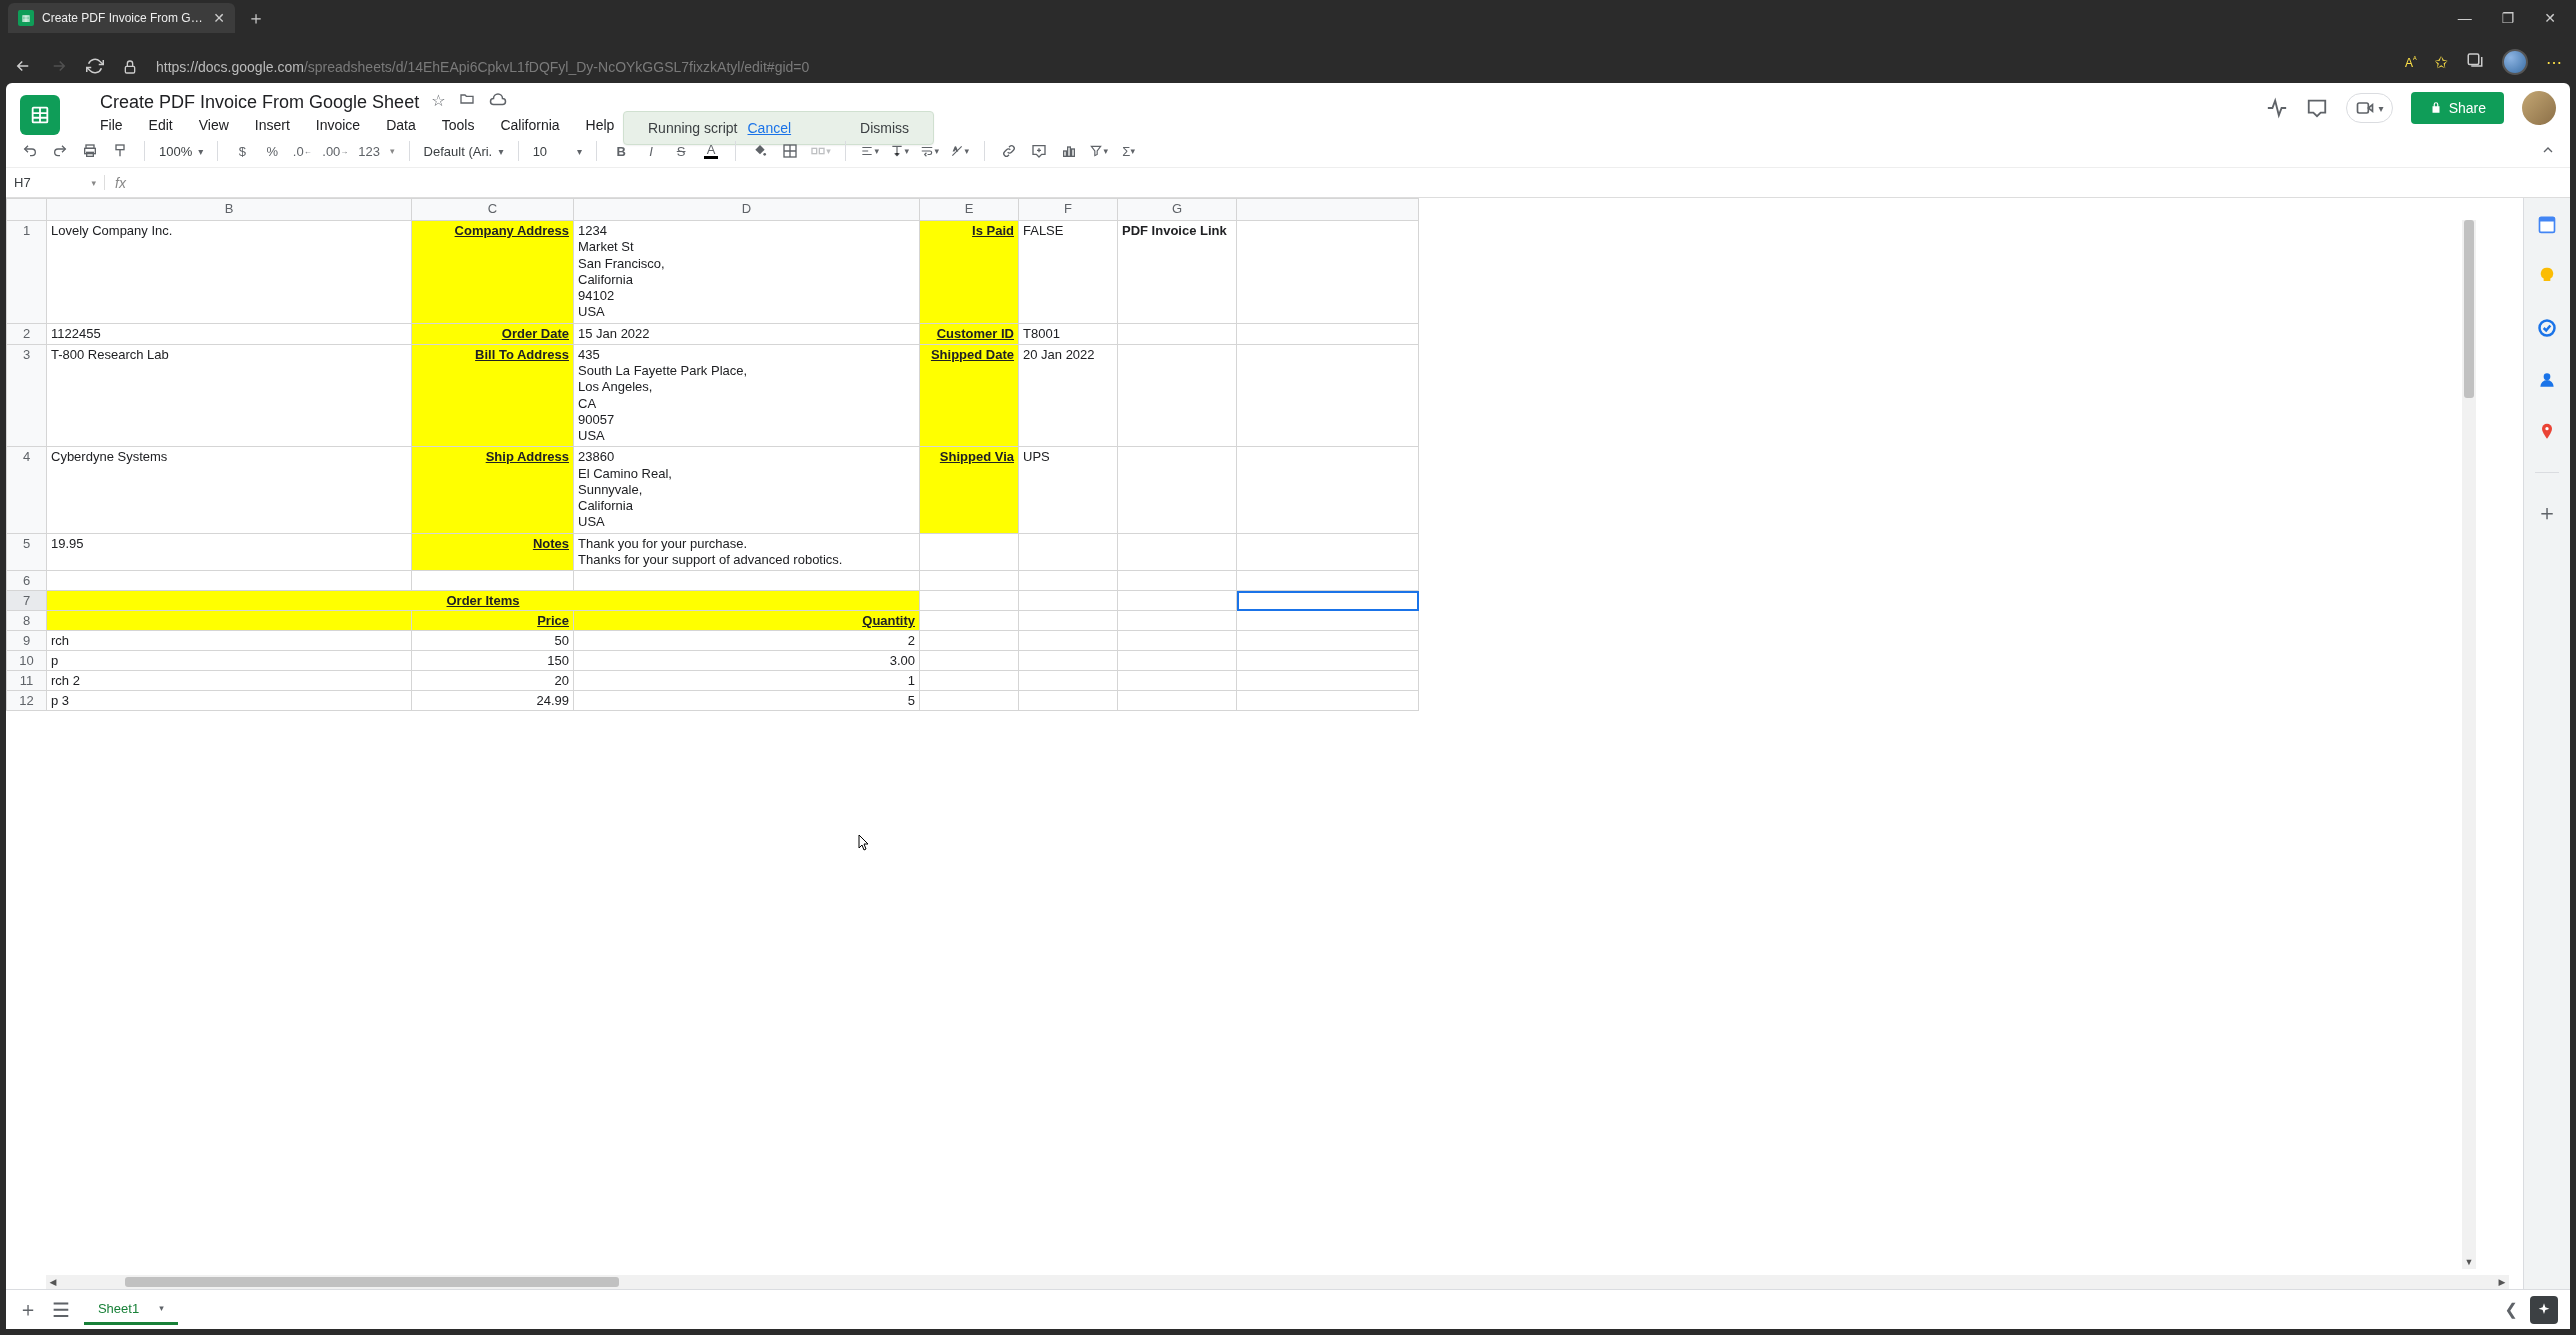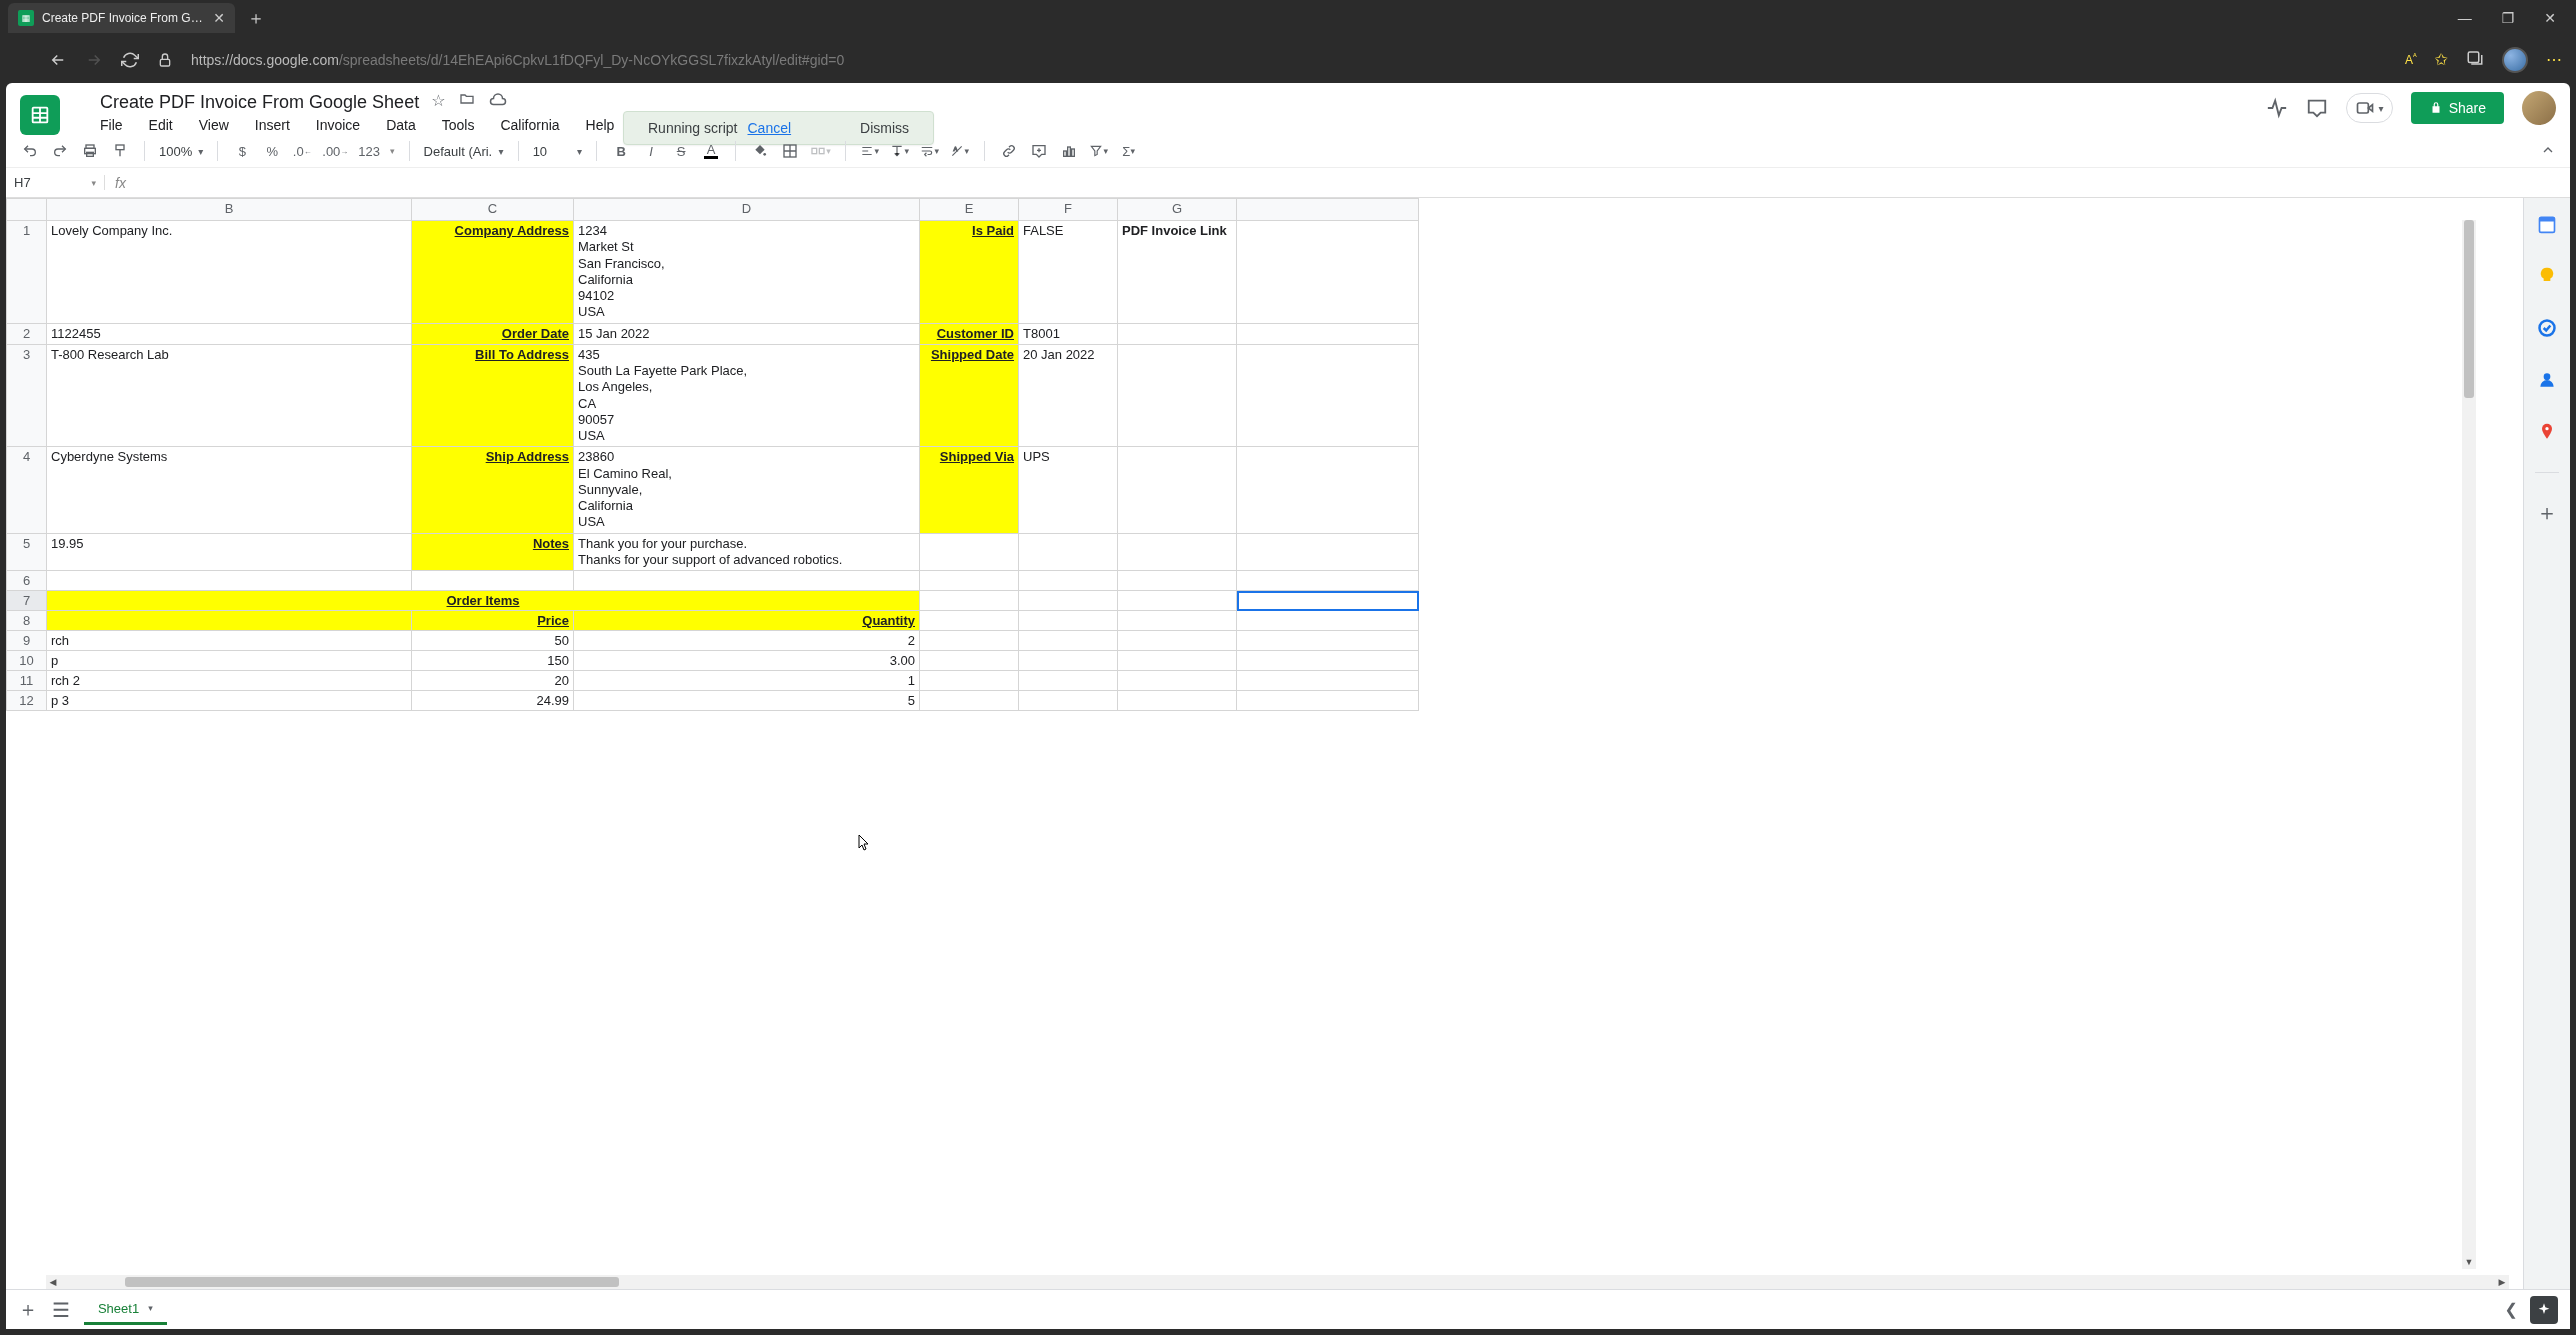--- a/index.html
+++ b/index.html
@@ -9,21 +9,21 @@
   .browser-chrome { background: #2b2b2b; color: #ddd; }
   .tab-bar { display: flex; align-items: center; height: 36px; padding-left: 8px; }
   .tab { background: #3c3c3c; display:flex; align-items:center; gap:8px; padding:6px 10px; border-radius:6px 6px 0 0; width:227px; height:30px; font-size:12px; }
   .tab .favicon { width:16px; height:16px; background:#0f9d58; display:flex; align-items:center; justify-content:center; color:#fff; font-size:9px; border-radius:2px; }
   .tab .title { flex:1; white-space:nowrap; overflow:hidden; text-overflow:ellipsis; color:#eee; }
   .tab .close { color:#ccc; font-size:14px; }
   .new-tab { color:#ccc; font-size:18px; margin-left:12px; }
   .win-controls { margin-left:auto; display:flex; gap:30px; padding-right:20px; color:#ccc; }
   .win-controls span { font-size:14px; }
 
-  .addr-bar { display:flex; align-items:center; gap:18px; padding:8px 14px; height:47px;margin-left:35px; }
+  .addr-bar { display:flex; align-items:flex-end; gap:18px; padding:8px 14px; height:47px; }
   .nav-arrow, .refresh, .lock { color:#aaa; display:flex; align-items:center; }
   .nav-arrow.disabled { opacity:0.4; }
   .url { flex:1; color:#bbb; font-size:14px; }
   .url .secure { color:#bbb; }
   .url .path-dim { color:#7a7a7a; }
   .right-icons { display:flex; gap:18px; align-items:center; color:#fde047; }
   .avatar-br { width:26px; height:26px; border-radius:50%; background: radial-gradient(circle at 30% 30%, #8db4e2, #3a6ea5); border:2px solid #555; }
 
   
   .app { position:absolute; top:83px; bottom:6px; left:6px; right:6px; background:#fff; border-radius:6px 6px 0 0; overflow:hidden; display:flex; flex-direction:column; }
@@ -90,21 +90,21 @@
   .vscroll .arrow { position:absolute; left:0; right:0; height:14px; display:flex; align-items:center; justify-content:center; font-size:9px; color:#555; }
   .vscroll .arrow.up { top:0; } .vscroll .arrow.dn { bottom:0; }
   .hscroll { position:absolute; left:40px; right:14px; bottom:0; height:14px; background:#f1f1f1; }
   .hscroll .thumb { position:absolute; left:79px; width:494px; top:2px; bottom:2px; background:#c1c1c1; border-radius:3px; }
   .hscroll .arrow { position:absolute; top:0; bottom:0; width:14px; display:flex; align-items:center; justify-content:center; font-size:9px; color:#555; }
   .hscroll .arrow.l { left:0; } .hscroll .arrow.r { right:0; }
 
   
   .sheet-tabs { height:40px; border-top:1px solid #dadce0; display:flex; align-items:center; gap:14px; padding:0 12px; background:#fff; }
   .st-btn { color:#5f6368; font-size:20px; }
-  .st-tab { padding:6px 14px; font-size:13px; color:#188038; border-bottom:3px solid #188038; display:flex; align-items:center; gap:9px; font-weight:500; }
+  .st-tab { padding:6px 14px; font-size:13px; color:#188038; border-bottom:3px solid #188038; display:flex; align-items:center; gap:20px; font-weight:500; }
   .st-tab .dd { font-size:9px; color:#5f6368; }
   .bottom-right { margin-left:auto; display:flex; align-items:center; gap:12px; }
   .explore { background:#3c4043; width:28px; height:28px; border-radius:4px; display:flex; align-items:center; justify-content:center; color:#fff; }
 
   .cursor { position:absolute; left:851px; top:636px; pointer-events:none; }
   .cursor svg { width:14px; height:18px; }
 
   .multiline { white-space:pre-line; line-height:1.25; }
   .r-align { text-align:right; }
   .bold { font-weight:bold; }

